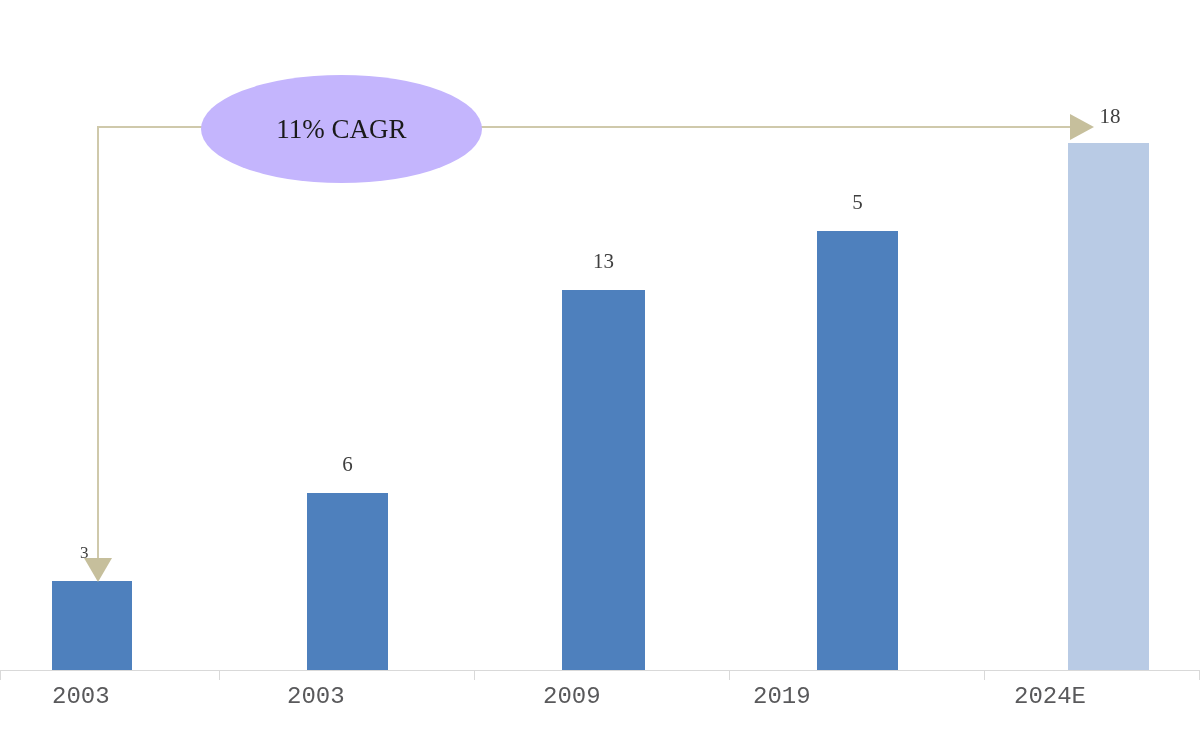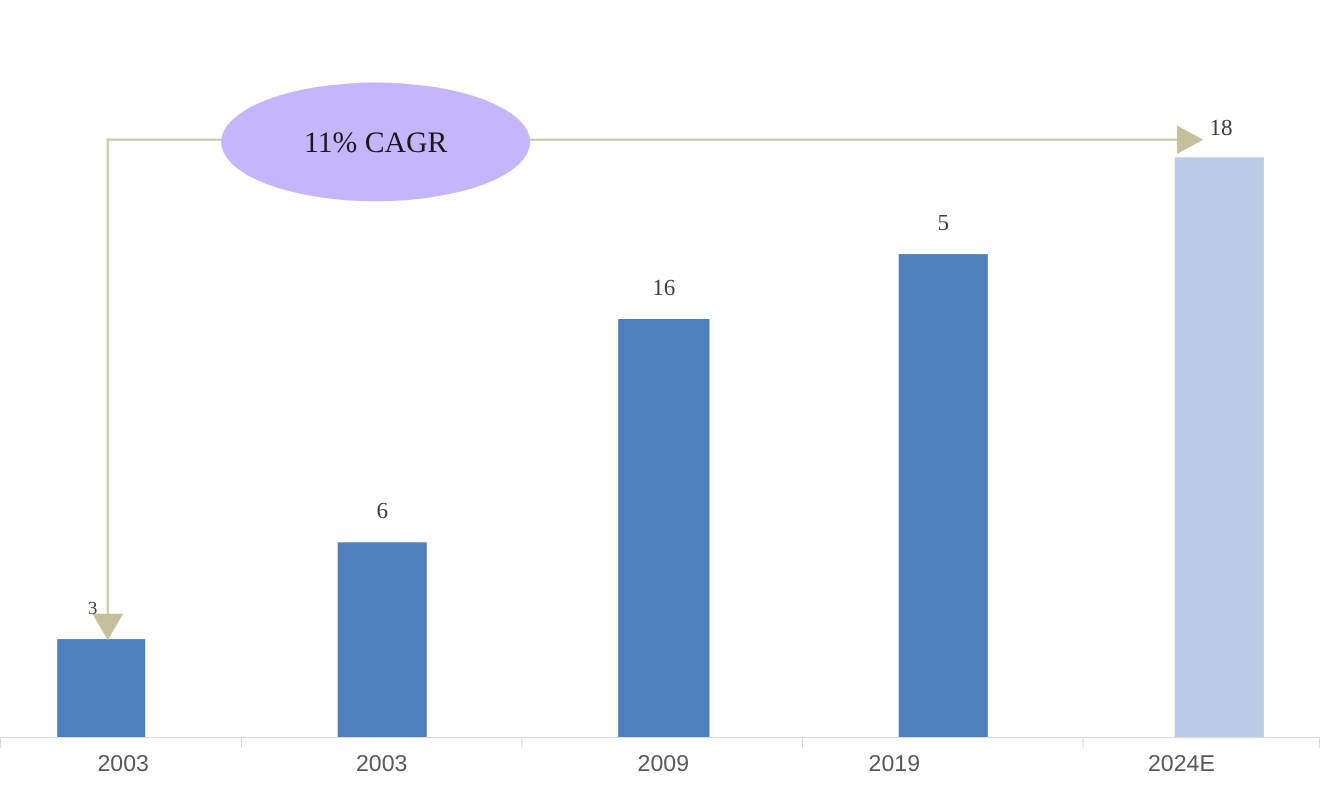--- a/index.html
+++ b/index.html
@@ -71,23 +71,23 @@
   .axis-tick {
     position: absolute;
     top: 671px;
     width: 1px;
     height: 9px;
     background: #d9d9d9;
   }
   .axis-category {
     position: absolute;
     top: 683px;
-    text-align: center;
-    font-family: Liberation Sans, sans-serif;
-    font-size: 21px;
+    text-align: left;
+    font-family: Liberation Mono, monospace;
+    font-size: 24px;
     color: #59595b;
     white-space: nowrap;
   }
 
   
   #cagr-line-horizontal {
     position: absolute;
     left: 97px;
     top: 126px;
     width: 980px;
@@ -160,21 +160,21 @@
 
   <div id="plot-area">
 
     <div class="bar" style="left:52px; width:80px; height:89px; background:#4e80bd;"></div>
     <div class="bar-label" id="first-value-label">3</div>
 
     <div class="bar" style="left:307px; width:81px; height:177px; background:#4e80bd;"></div>
     <div class="bar-label" style="left:307px; width:81px; top:452px;">6</div>
 
     <div class="bar" style="left:562px; width:83px; height:380px; background:#4e80bd;"></div>
-    <div class="bar-label" style="left:562px; width:83px; top:249px;">16</div>
+    <div class="bar-label" style="left:562px; width:83px; top:249px;">13</div>
 
     <div class="bar" style="left:817px; width:81px; height:439px; background:#4e80bd;"></div>
     <div class="bar-label" style="left:817px; width:81px; top:190px;">5</div>
 
     <div class="bar" style="left:1068px; width:81px; height:527px; background:#b9cbe5;"></div>
     <div class="bar-label" style="left:1080px; width:60px; top:104px;">18</div>
 
     <div id="axis-line"></div>
 
     <div class="axis-tick" style="left:0px;"></div>

